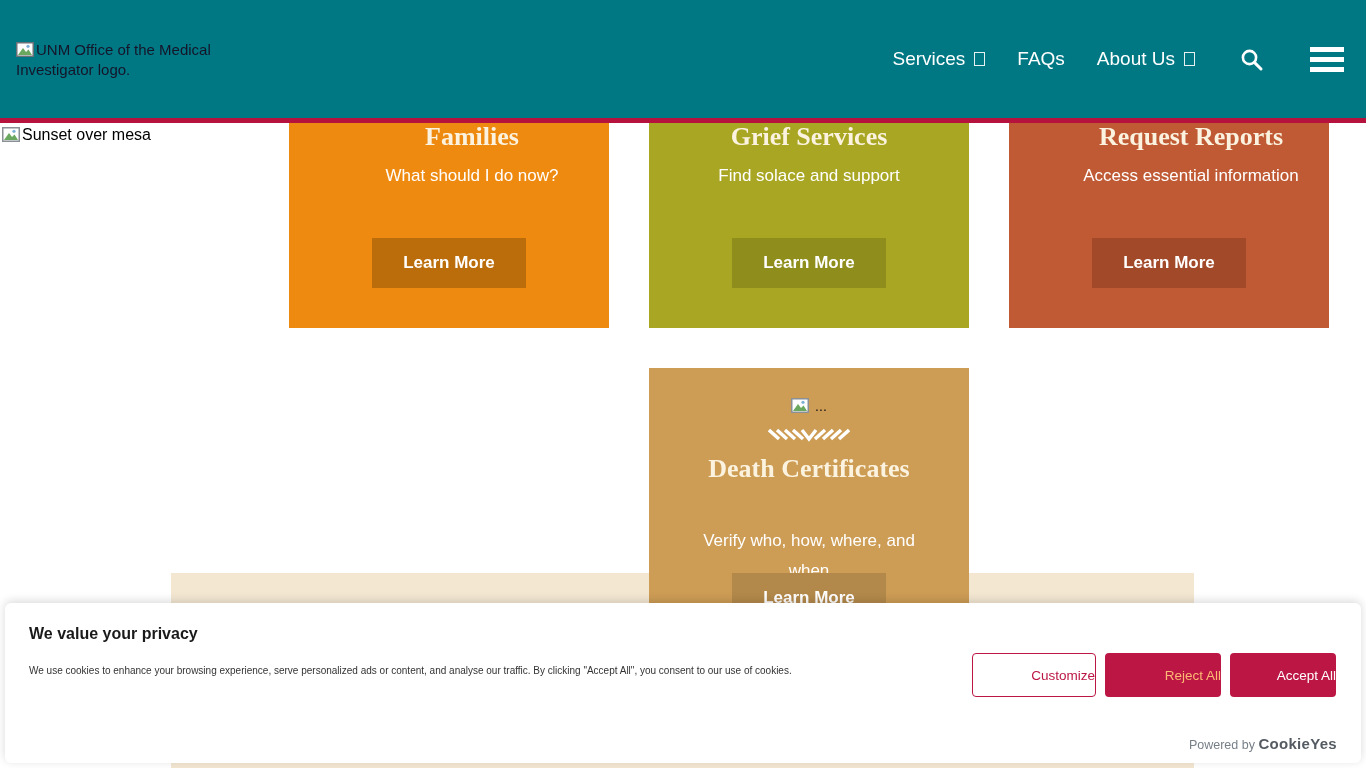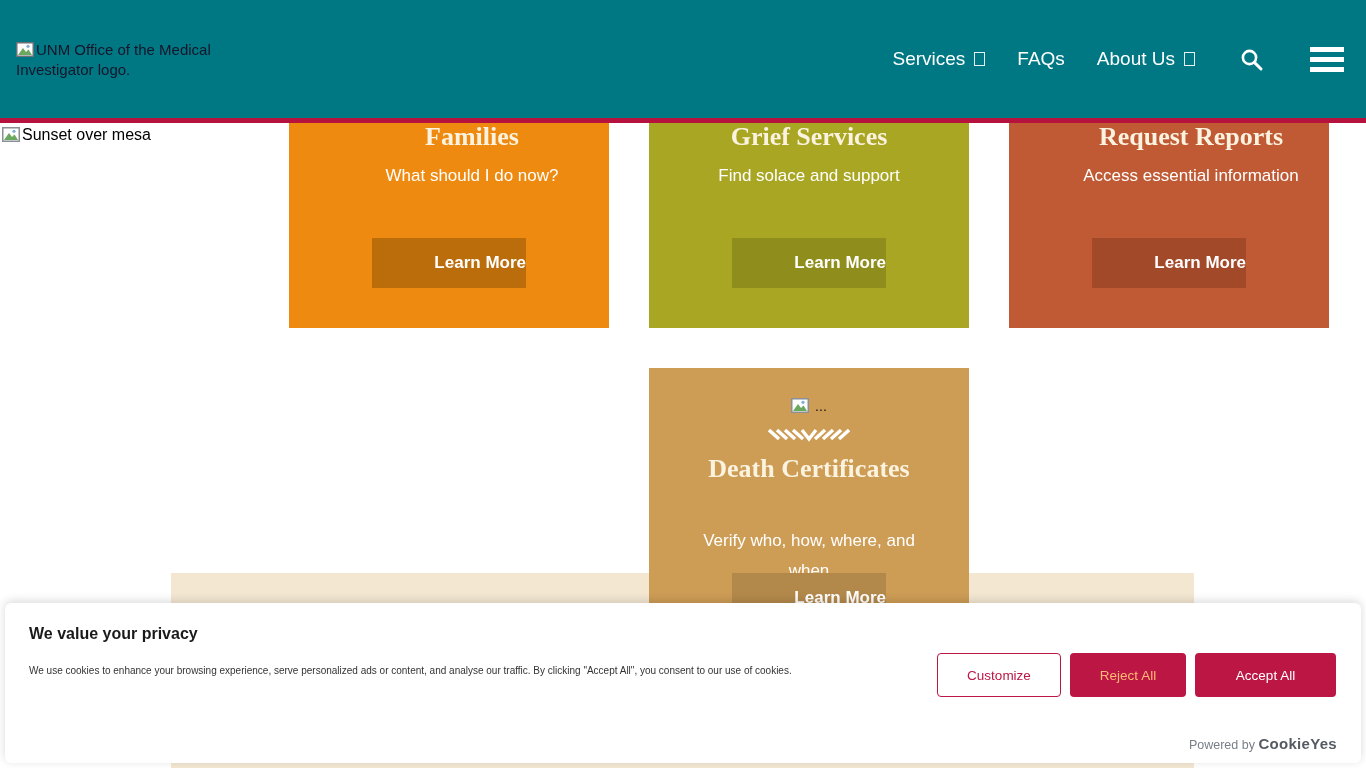--- a/index.html
+++ b/index.html
@@ -26,21 +26,21 @@
   
   .hero-alt { position: absolute; left: 2px; top: 126px; font-size: 16px; color: #000; z-index: 2; }
 
   
   .card { position: absolute; width: 320px; text-align: center; color: #fff; z-index: 1; }
   .card-title { font-family: "Liberation Serif", serif; font-weight: bold; font-size: 26px;
     color: var(--card-title, #fbf3df); line-height: 1.1; }
   .card-sub { font-size: 17px; color: #ffffff; margin-top: 9px; line-height: 30px; }
   .card-btn { position: absolute; left: 50%; transform: translateX(-50%); width: 154px; height: 50px;
     border: none; color: #fff; font-family: "Liberation Sans", sans-serif;
-    font-size: 17px; font-weight: bold; cursor: pointer; text-align: right; }
+    font-size: 17px; font-weight: bold; cursor: pointer; }
   #card-families  { left: 289px; top: 123px; height: 205px; padding-left: 46px; }
   #card-grief     { left: 649px; top: 123px; height: 205px; }
   #card-reports   { left: 1009px; top: 123px; height: 205px; }
   .row1 .card-btn { bottom: 40px; }
   #card-death { left: 649px; top: 368px; height: 310px; }
   #card-death .card-btn { top: 205px; }
   .death-icon-row { margin-top: 30px; font-size: 14px; color: #111; }
   .chev-divider { margin-top: 12px; }
 
   
@@ -48,25 +48,25 @@
     background: var(--beige, #f3e7d2); z-index: 0; }
 
   
   .cookie-banner { position: absolute; left: 5px; right: 5px; top: 603px; bottom: 5px;
     background: #ffffff; border-radius: 6px; z-index: 40;
     box-shadow: 0 -2px 10px rgba(0,0,0,0.15); padding: 22px 24px; }
   .cookie-title { font-size: 16px; font-weight: bold; color: #1a1a1a; margin-bottom: 13px; }
   .cookie-msg { font-size: 10px; color: #333; line-height: 30.5px; max-width: 905px; }
   .cookie-actions { position: absolute; top: 50px; right: 25px; display: flex; gap: 9px; }
   .cookie-btn { height: 44px; border-radius: 4px; font-family: "Liberation Sans", sans-serif;
-    font-size: 13.5px; cursor: pointer; }
+    font-size: 13.5px; cursor: pointer; text-align: right; }
   .btn-customize { width: 124px; background: #fff; border: 1.5px solid var(--cookie-accent, #bc1644);
     color: var(--cookie-accent, #bc1644); }
   .btn-reject { width: 116px; background: var(--cookie-accent, #bc1644); border: none; color: #fdba74; }
-  .btn-accept { width: 141px; background: var(--cookie-accent, #bc1644); border: none; color: #fff; }
+  .btn-accept { width: 106px; background: var(--cookie-accent, #bc1644); border: none; color: #fff; }
   .powered-by { position: absolute; right: 24px; bottom: 11px; color: #777f88; font-size: 12.5px; }
   .powered-brand { font-weight: bold; font-size: 15px; color: #555b63; letter-spacing: 0.3px; }
 </style>
 </head>
 <body>
 
 <div id="stage">
 
   <div class="beige-band"></div>
 

